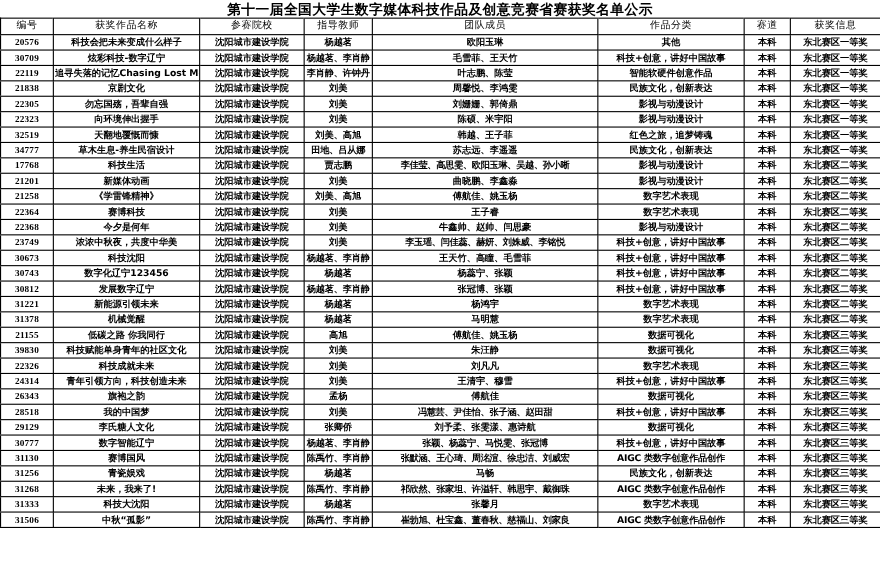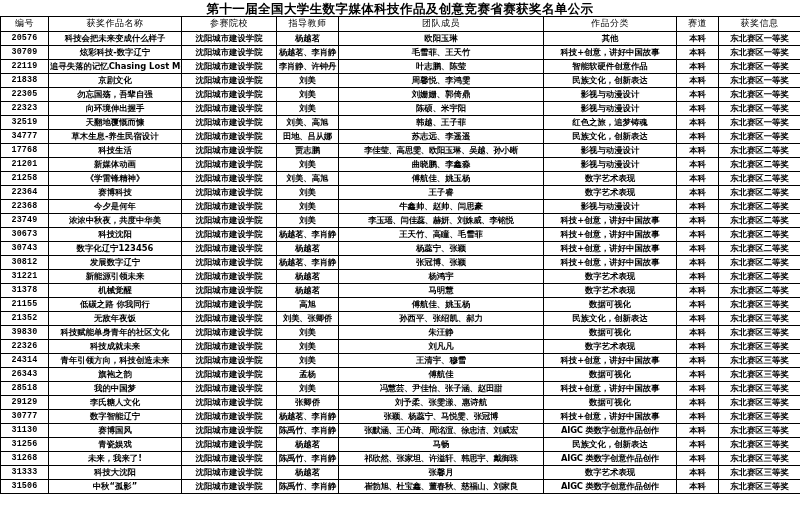--- a/index.html
+++ b/index.html
@@ -71,21 +71,21 @@
     line-height: 11px;
   }
   .c-id      { width: 48px; }
   .c-work    { width: 133px; }
   .c-school  { width: 95px; }
   .c-teacher { width: 62px; }
   .c-team    { width: 205px; }
   .c-cat     { width: 133px; }
   .c-track   { width: 42px; }
   .c-award   { width: 82px; }
-  td.idcell { font-family: Liberation Mono, monospace; letter-spacing: 0.2px; }
+  td.idcell { font-family: Liberation Serif, serif; letter-spacing: 0.2px; }
   .shrink { font-size: 7.6px; letter-spacing: -0.2px; }
   .shrink2 { font-size: 7.0px; letter-spacing: -0.3px; }
 </style>
 </head>
 <body>
 
 <div id="page">
 
   <div class="doc-title">第十一届全国大学生数字媒体科技作品及创意竞赛省赛获奖名单公示</div>
 
@@ -307,30 +307,20 @@
           <td class="idcell">21155</td>
           <td>低碳之路 你我同行</td>
           <td>沈阳城市建设学院</td>
           <td>高旭</td>
           <td>傅航佳、姚玉杨</td>
           <td>数据可视化</td>
           <td>本科</td>
           <td>东北赛区三等奖</td>
         </tr>
         <tr>
-          <td class="idcell">21352</td>
-          <td>无敌年夜饭</td>
-          <td>沈阳城市建设学院</td>
-          <td class="shrink">刘美、张卿侨</td>
-          <td>孙西平、张绍凯、郝力</td>
-          <td>民族文化，创新表达</td>
-          <td>本科</td>
-          <td>东北赛区三等奖</td>
-        </tr>
-        <tr>
           <td class="idcell">39830</td>
           <td>科技赋能单身青年的社区文化</td>
           <td>沈阳城市建设学院</td>
           <td>刘美</td>
           <td>朱汪静</td>
           <td>数据可视化</td>
           <td>本科</td>
           <td>东北赛区三等奖</td>
         </tr>
         <tr>

